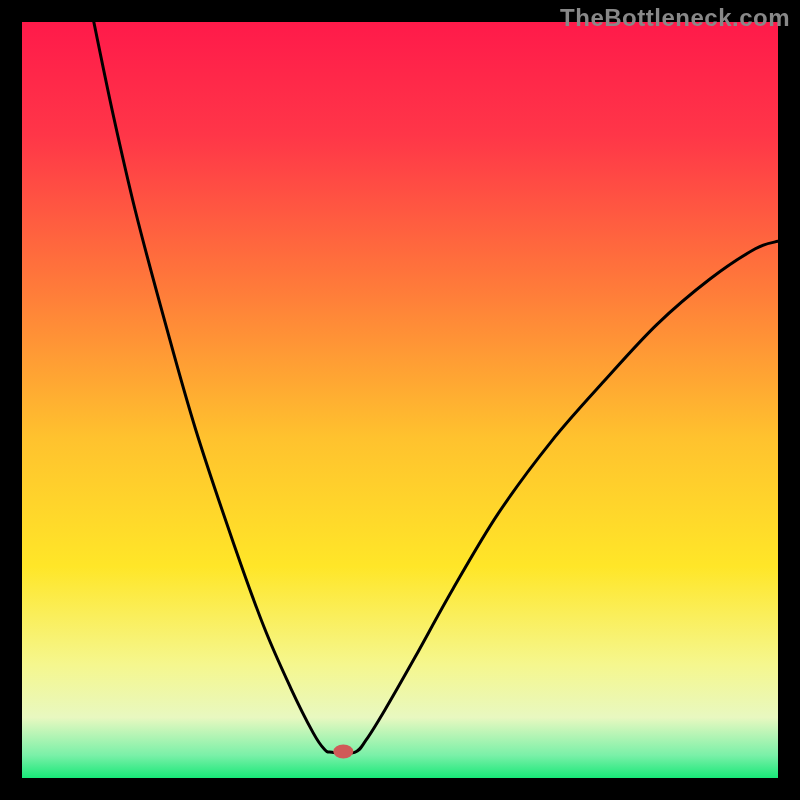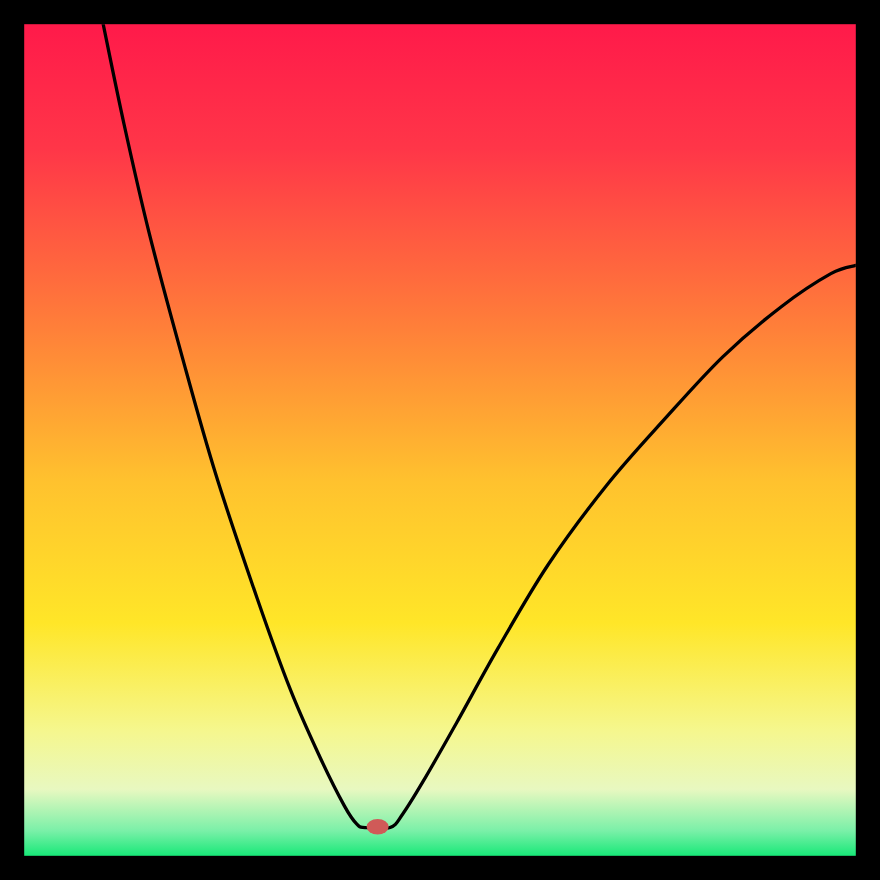--- a/index.html
+++ b/index.html
@@ -27,20 +27,21 @@
     letter-spacing: 0.5px;
   }
   svg {
     display: block;
   }
 </style>
 </head>
 <body>
 
 <div class="chart-container">
+  <div class="watermark">TheBottleneck.com</div>
   <svg id="chart-svg" width="800" height="800" viewBox="0 0 800 800">
     <defs>
       <linearGradient id="bg-grad" x1="0" y1="0" x2="0" y2="1">
           <stop offset="0%" stop-color="#ff1a4a"></stop>
           <stop offset="15%" stop-color="#ff3648"></stop>
           <stop offset="35%" stop-color="#ff7a3a"></stop>
           <stop offset="55.00000000000001%" stop-color="#ffc22e"></stop>
           <stop offset="72%" stop-color="#ffe628"></stop>
           <stop offset="85%" stop-color="#f5f78e"></stop>
           <stop offset="92%" stop-color="#e8f8c0"></stop>

